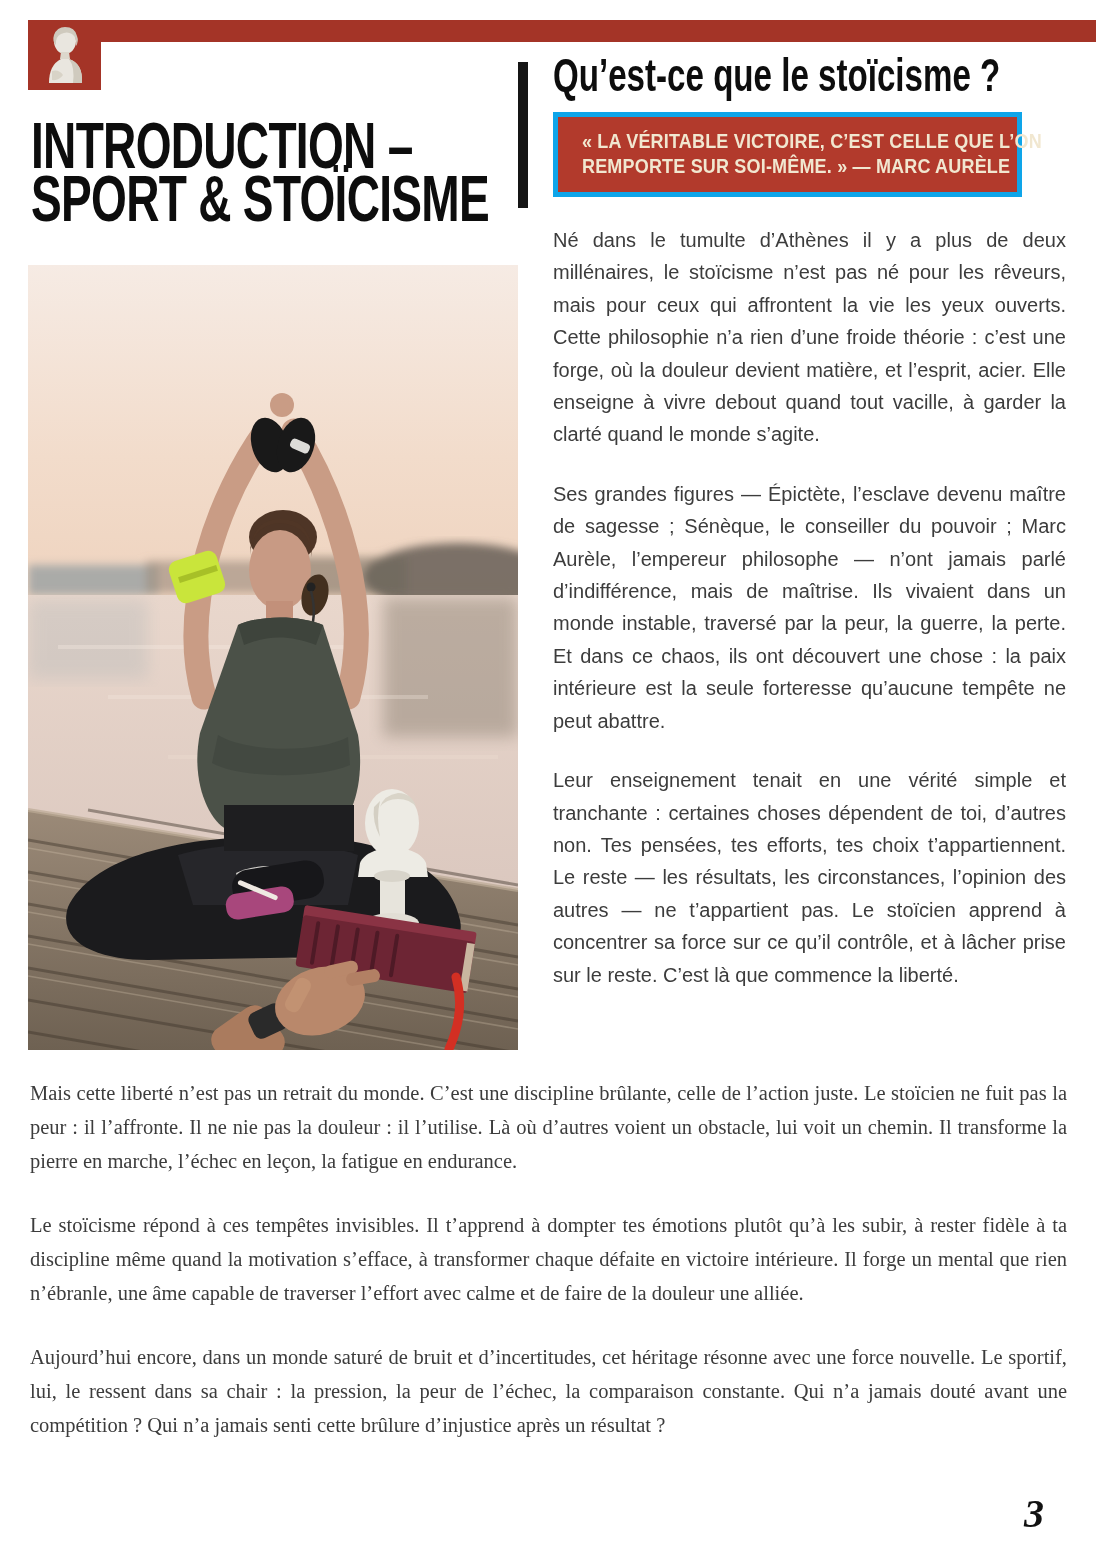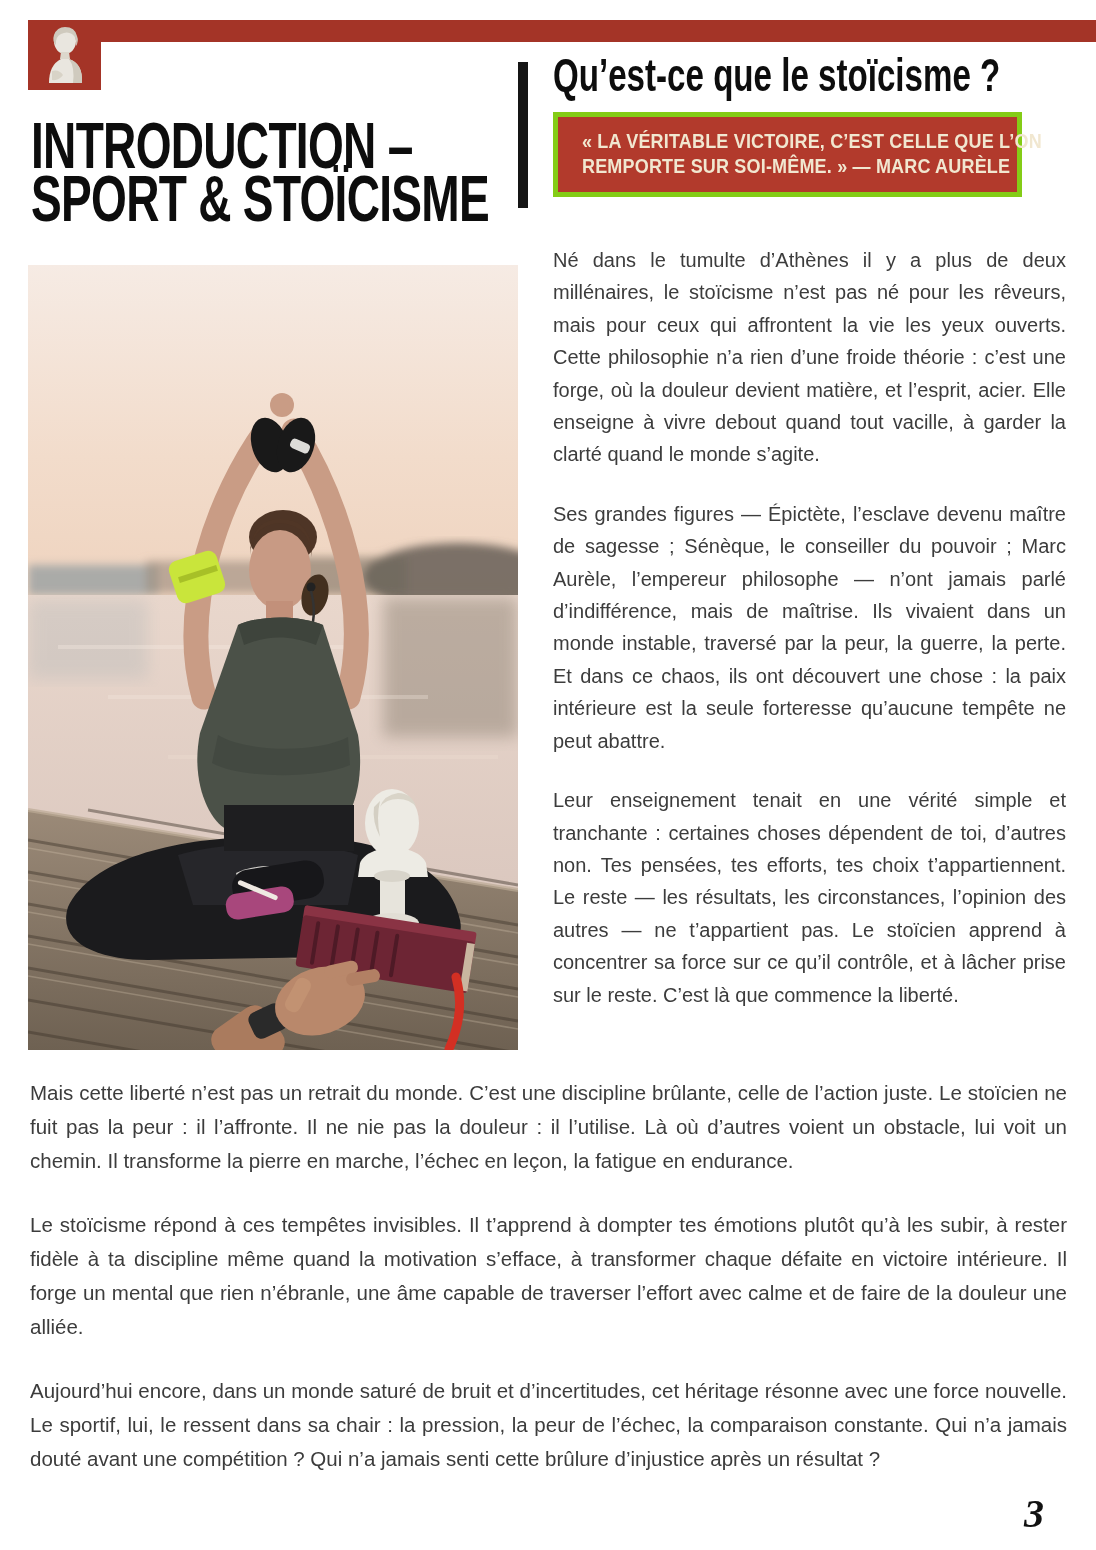--- a/index.html
+++ b/index.html
@@ -19,29 +19,29 @@
     font-weight:bold; color:#0d0d0d; font-size:64px; line-height:53px; letter-spacing:-1px;
     transform:scaleX(0.72); transform-origin:left top; white-space:nowrap; }
   .photo-frame{ position:absolute; left:28px; top:265px; width:490px; height:785px; overflow:hidden; }
   .photo-frame svg{ display:block; width:100%; height:100%; }
   
   .section-rule{ position:absolute; left:518px; top:62px; width:10px; height:146px; background:#151515; }
   .section-heading{ position:absolute; left:553px; top:50px; width:760px;
     font-weight:bold; color:#0d0d0d; font-size:46px; line-height:1.1;
     transform:scaleX(0.72); transform-origin:left top; white-space:nowrap; }
   .quote-box{ position:absolute; left:553px; top:112px; width:469px;
-    background:#b23a2c; border:5px solid #84cc16; padding:12px 20px 13px 24px; }
+    background:#b23a2c; border:5px solid #0ea5e9; padding:12px 20px 13px 24px; }
   .quote-text{ width:522px; transform:scaleX(0.90); transform-origin:left top;
     font-weight:bold; font-size:20px; line-height:25px; letter-spacing:0.2px;
     color:#f1e7d0; text-transform:uppercase; }
-  .right-col{ position:absolute; left:553px; top:224px; width:513px;margin-top:20px; }
+  .right-col{ position:absolute; left:553px; top:224px; width:513px; }
   .right-col p{ font-size:20px; line-height:32.4px; text-align:justify; margin-bottom:27px; color:#3c3c3c; }
   
   .bottom-col{ position:absolute; left:30px; top:1076px; width:1037px; }
-  .bottom-col p{ font-size:20.5px; line-height:34px; text-align:justify; margin-bottom:30px; color:#3c3c3c; }
+  .bottom-col p{ font-size:20.5px; line-height:34px; text-align:justify; margin-bottom:30px; color:#3c3c3c;font-family:Liberation Serif, serif; }
   
   .page-number{ position:absolute; right:52px; top:1490px;
     font-family:"Liberation Serif", serif; font-style:italic; font-weight:bold;
     font-size:40px; color:#111; }
 </style>
 </head>
 <body>
 
 <div class="page">
 

